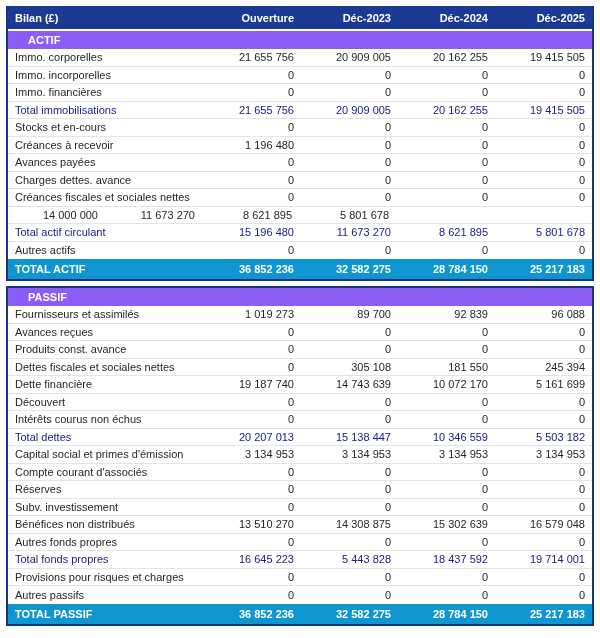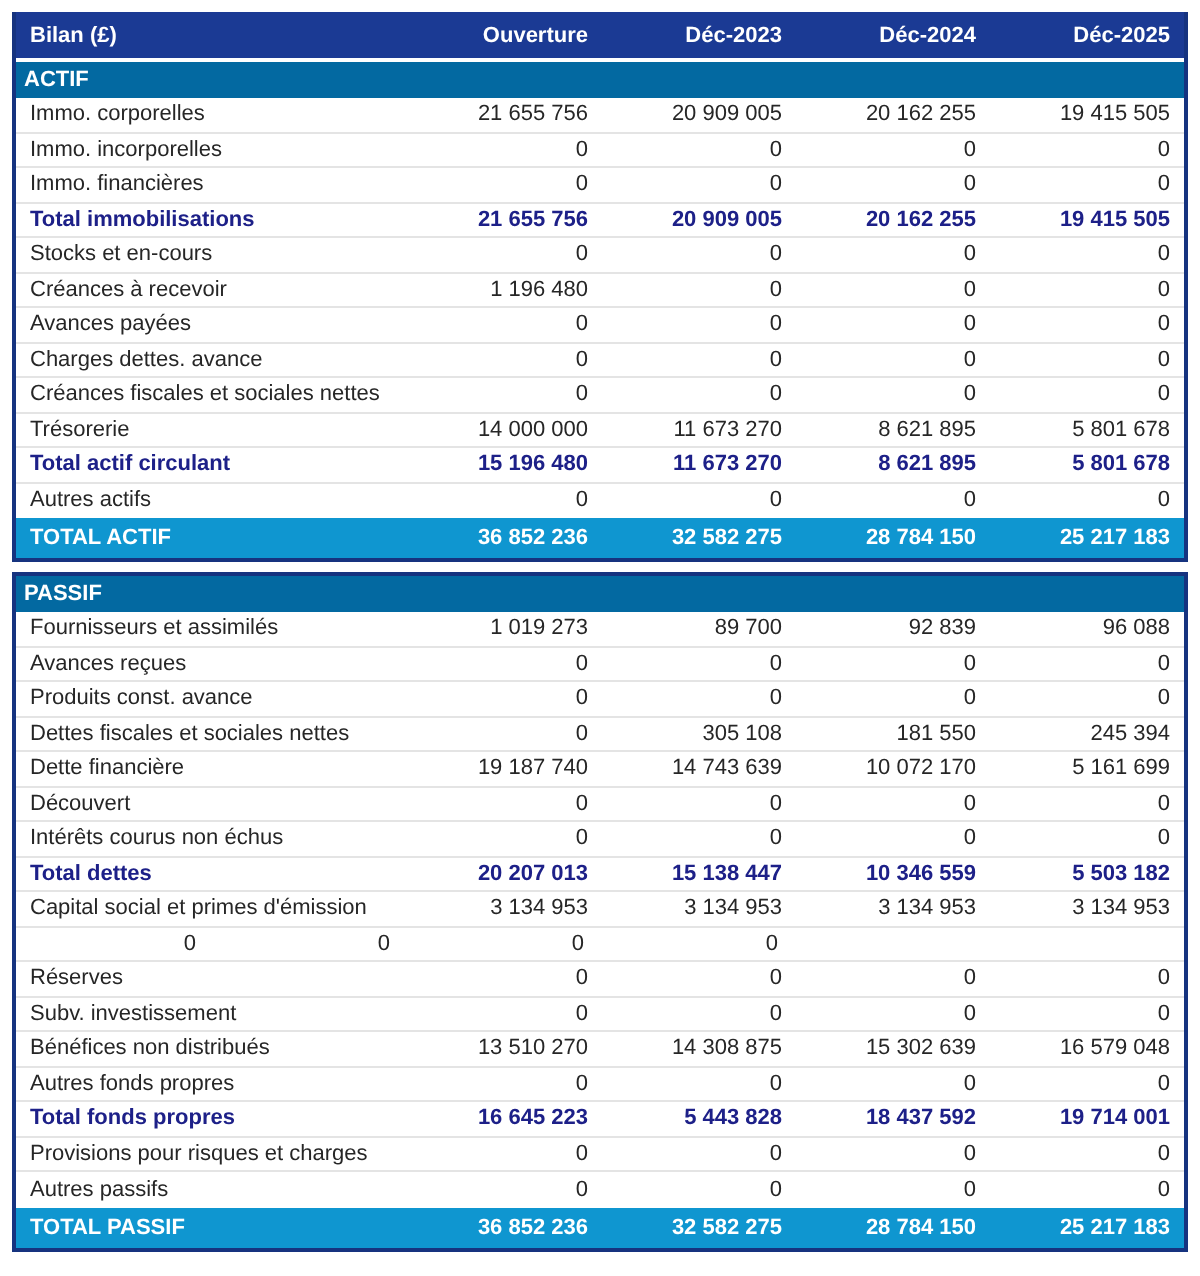--- a/index.html
+++ b/index.html
@@ -30,40 +30,40 @@
     background: #1b3a94;
     color: #ffffff;
     font-weight: bold;
     font-size: 11px;
     border-bottom: 2px solid #ffffff;
   }
   .band {
     display: flex;
     align-items: center;
     height: 18px;
-    background: #0369a1;
+    background: #8b5cf6;
     color: #ffffff;
     font-weight: bold;
     font-size: 11px;
-    padding-left: 4px;
+    padding-left: 20px;
     box-sizing: border-box;
   }
   .row {
     display: flex;
     align-items: center;
     height: 17.5px;
     box-sizing: border-box;
     border-bottom: 1px solid #e4e4e4;
     font-size: 11px;
     color: #262626;
     background: #ffffff;
   }
   .row:last-child { border-bottom: none; }
   .row.sub {
-    font-weight: bold;
+    font-weight: normal;
     color: #1d2088;
   }
   .total {
     display: flex;
     align-items: center;
     height: 20px;
     background: #0f96d0;
     color: #ffffff;
     font-weight: bold;
     font-size: 11px;
@@ -156,21 +156,20 @@
           <div class="cell num">0</div>
         </div>
         <div class="row">
           <div class="cell lbl">Créances fiscales et sociales nettes</div>
           <div class="cell num">0</div>
           <div class="cell num">0</div>
           <div class="cell num">0</div>
           <div class="cell num">0</div>
         </div>
         <div class="row">
-          <div class="cell lbl">Trésorerie</div>
           <div class="cell num">14 000 000</div>
           <div class="cell num">11 673 270</div>
           <div class="cell num">8 621 895</div>
           <div class="cell num">5 801 678</div>
         </div>
         <div class="row sub">
           <div class="cell lbl">Total actif circulant</div>
           <div class="cell num">15 196 480</div>
           <div class="cell num">11 673 270</div>
           <div class="cell num">8 621 895</div>
@@ -255,20 +254,21 @@
           <div class="cell num">5 503 182</div>
         </div>
         <div class="row">
           <div class="cell lbl">Capital social et primes d'émission</div>
           <div class="cell num">3 134 953</div>
           <div class="cell num">3 134 953</div>
           <div class="cell num">3 134 953</div>
           <div class="cell num">3 134 953</div>
         </div>
         <div class="row">
+          <div class="cell lbl">Compte courant d'associés</div>
           <div class="cell num">0</div>
           <div class="cell num">0</div>
           <div class="cell num">0</div>
           <div class="cell num">0</div>
         </div>
         <div class="row">
           <div class="cell lbl">Réserves</div>
           <div class="cell num">0</div>
           <div class="cell num">0</div>
           <div class="cell num">0</div>

